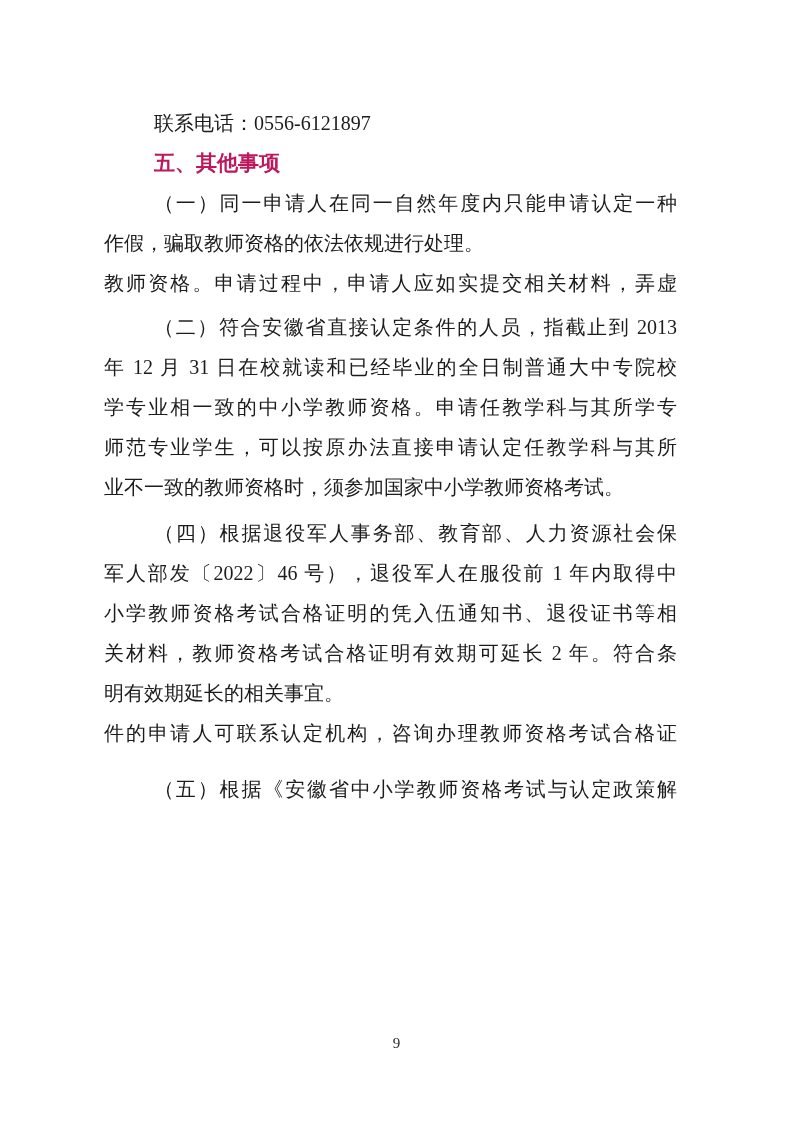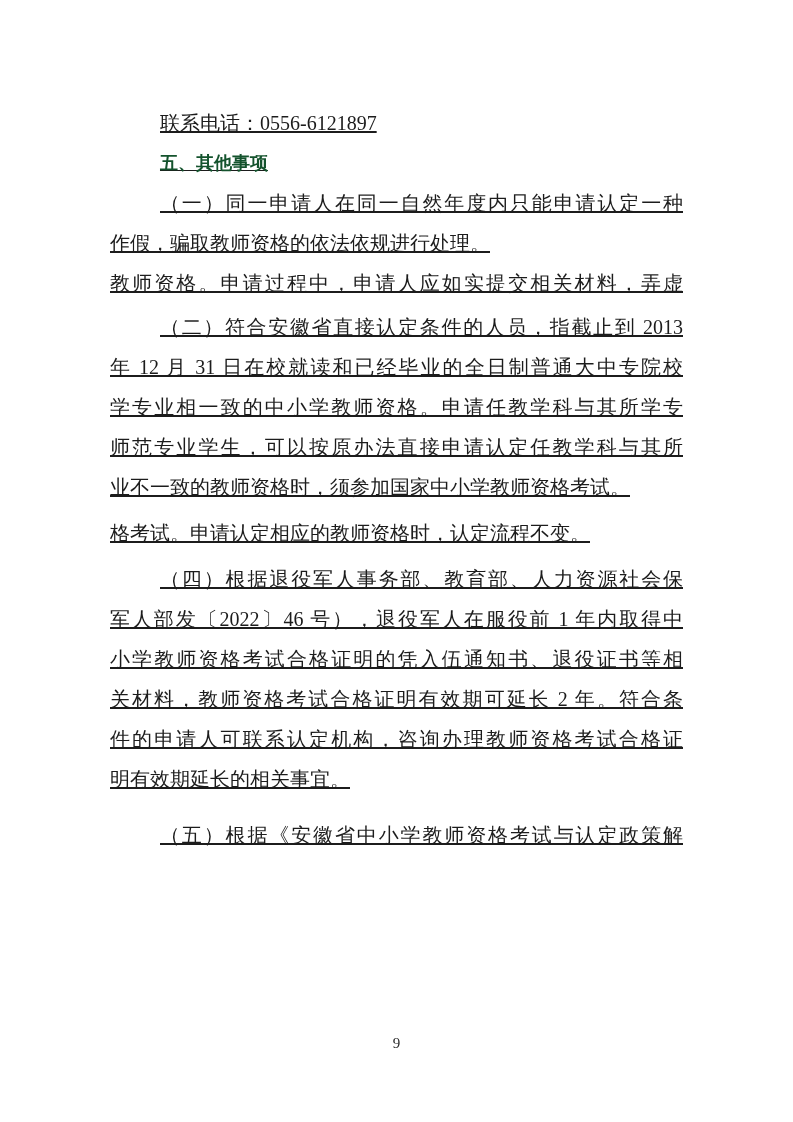--- a/index.html
+++ b/index.html
@@ -11,24 +11,23 @@
     position: relative;
     width: 793px;
     height: 1122px;
     background: #ffffff;
     overflow: hidden;
     font-family: "Liberation Serif", "DejaVu Serif", serif;
     color: #1c1c1c;
   }
   .body-text {
     position: absolute;
-    left: 110px;
+    left: 104px;
     top: 103px;
     width: 573px;
-    text-decoration: underline;
   }
   .line {
     height: 40px;
     line-height: 40px;
     font-size: 20px;
     white-space: nowrap;
     text-align: left;
     overflow: visible;
   }
   
@@ -36,24 +35,24 @@
     text-align: justify;
     text-align-last: justify;
   }
   
   .line.ind {
     text-indent: 50px;
   }
   .heading {
     height: 40px;
     line-height: 40px;
-    font-size: 18px;
+    font-size: 21px;
     font-weight: bold;
     font-family: "Liberation Sans", "DejaVu Sans", sans-serif;
-    color: #14532d;
+    color: #be185d;
     text-indent: 50px;
     white-space: nowrap;
   }
   .para-2 { margin-top: 4px; }
   .para-3 { margin-top: 6px; }
   .para-4 { margin-top: 6px; }
   .para-5 { margin-top: 16px; }
   .page-number {
     position: absolute;
     top: 1033px;
@@ -84,30 +83,29 @@
 
     <div class="para-2">
       <div class="line j ind">（二）符合安徽省直接认定条件的人员，指截止到 2013</div>
       <div class="line j">年 12 月 31 日在校就读和已经毕业的全日制普通大中专院校</div>
       <div class="line j">学专业相一致的中小学教师资格。申请任教学科与其所学专</div>
       <div class="line j">师范专业学生，可以按原办法直接申请认定任教学科与其所</div>
       <div class="line">业不一致的教师资格时，须参加国家中小学教师资格考试。</div>
     </div>
 
     <div class="para-3">
-      <div class="line">格考试。申请认定相应的教师资格时，认定流程不变。</div>
     </div>
 
     <div class="para-4">
       <div class="line j ind">（四）根据退役军人事务部、教育部、人力资源社会保</div>
       <div class="line j">军人部发〔2022〕46 号），退役军人在服役前 1 年内取得中</div>
       <div class="line j">小学教师资格考试合格证明的凭入伍通知书、退役证书等相</div>
       <div class="line j">关材料，教师资格考试合格证明有效期可延长 2 年。符合条</div>
+      <div class="line">明有效期延长的相关事宜。</div>
       <div class="line j">件的申请人可联系认定机构，咨询办理教师资格考试合格证</div>
-      <div class="line">明有效期延长的相关事宜。</div>
     </div>
 
     <div class="para-5">
       <div class="line j ind">（五）根据《安徽省中小学教师资格考试与认定政策解</div>
     </div>
 
   </div>
 
   <div class="page-number">9</div>
 </div>

